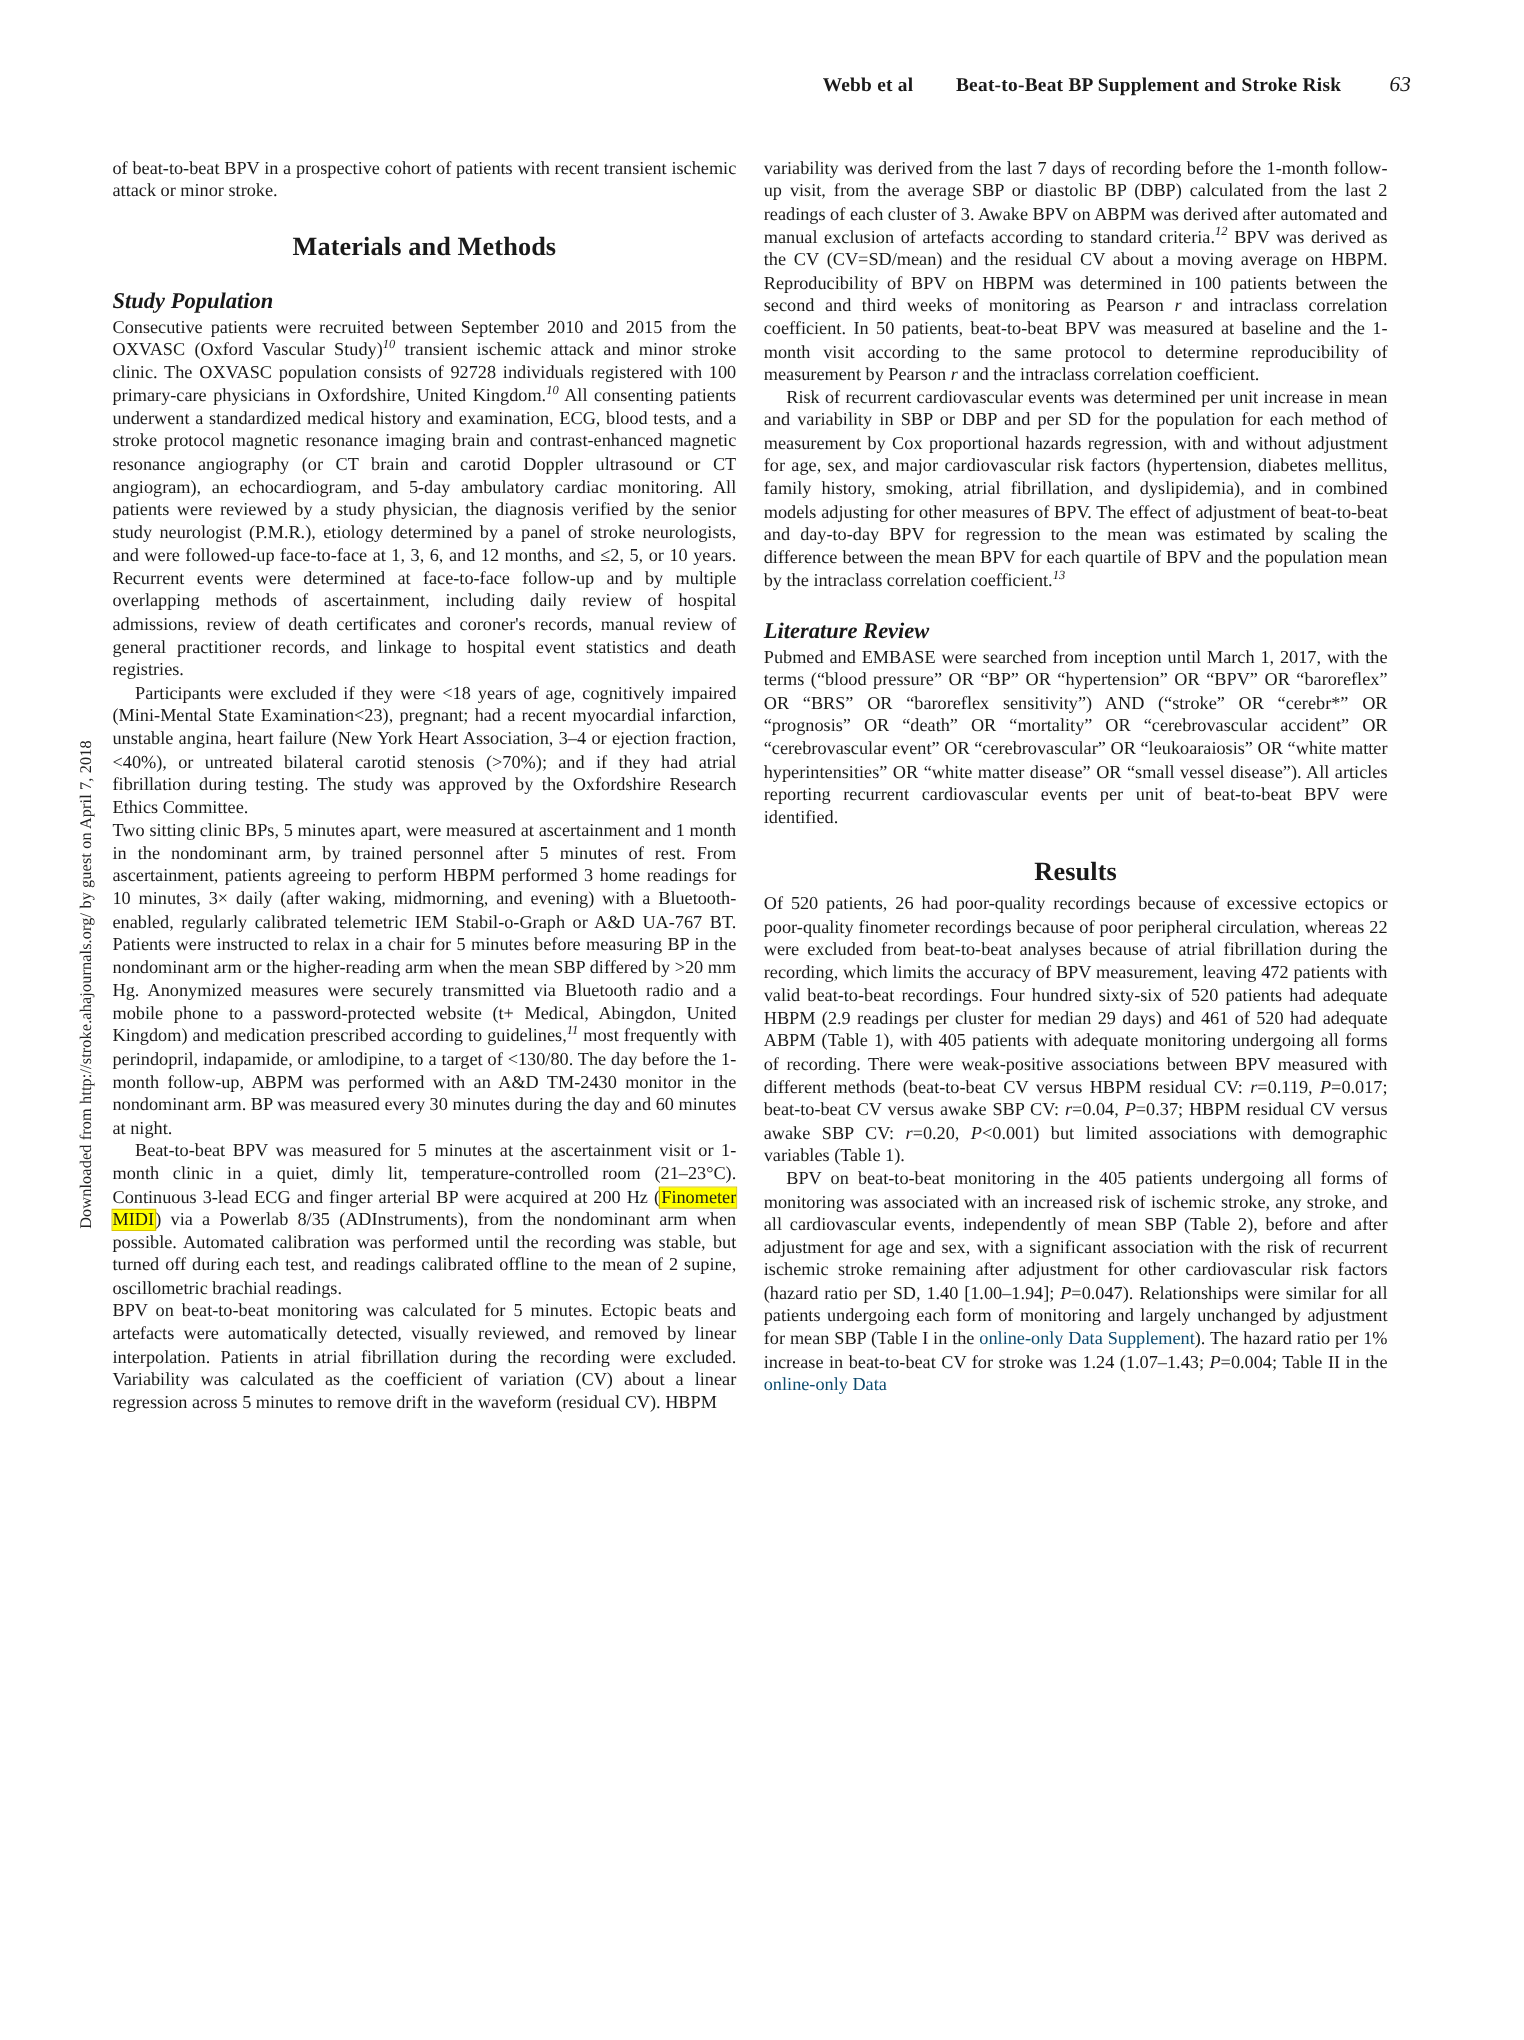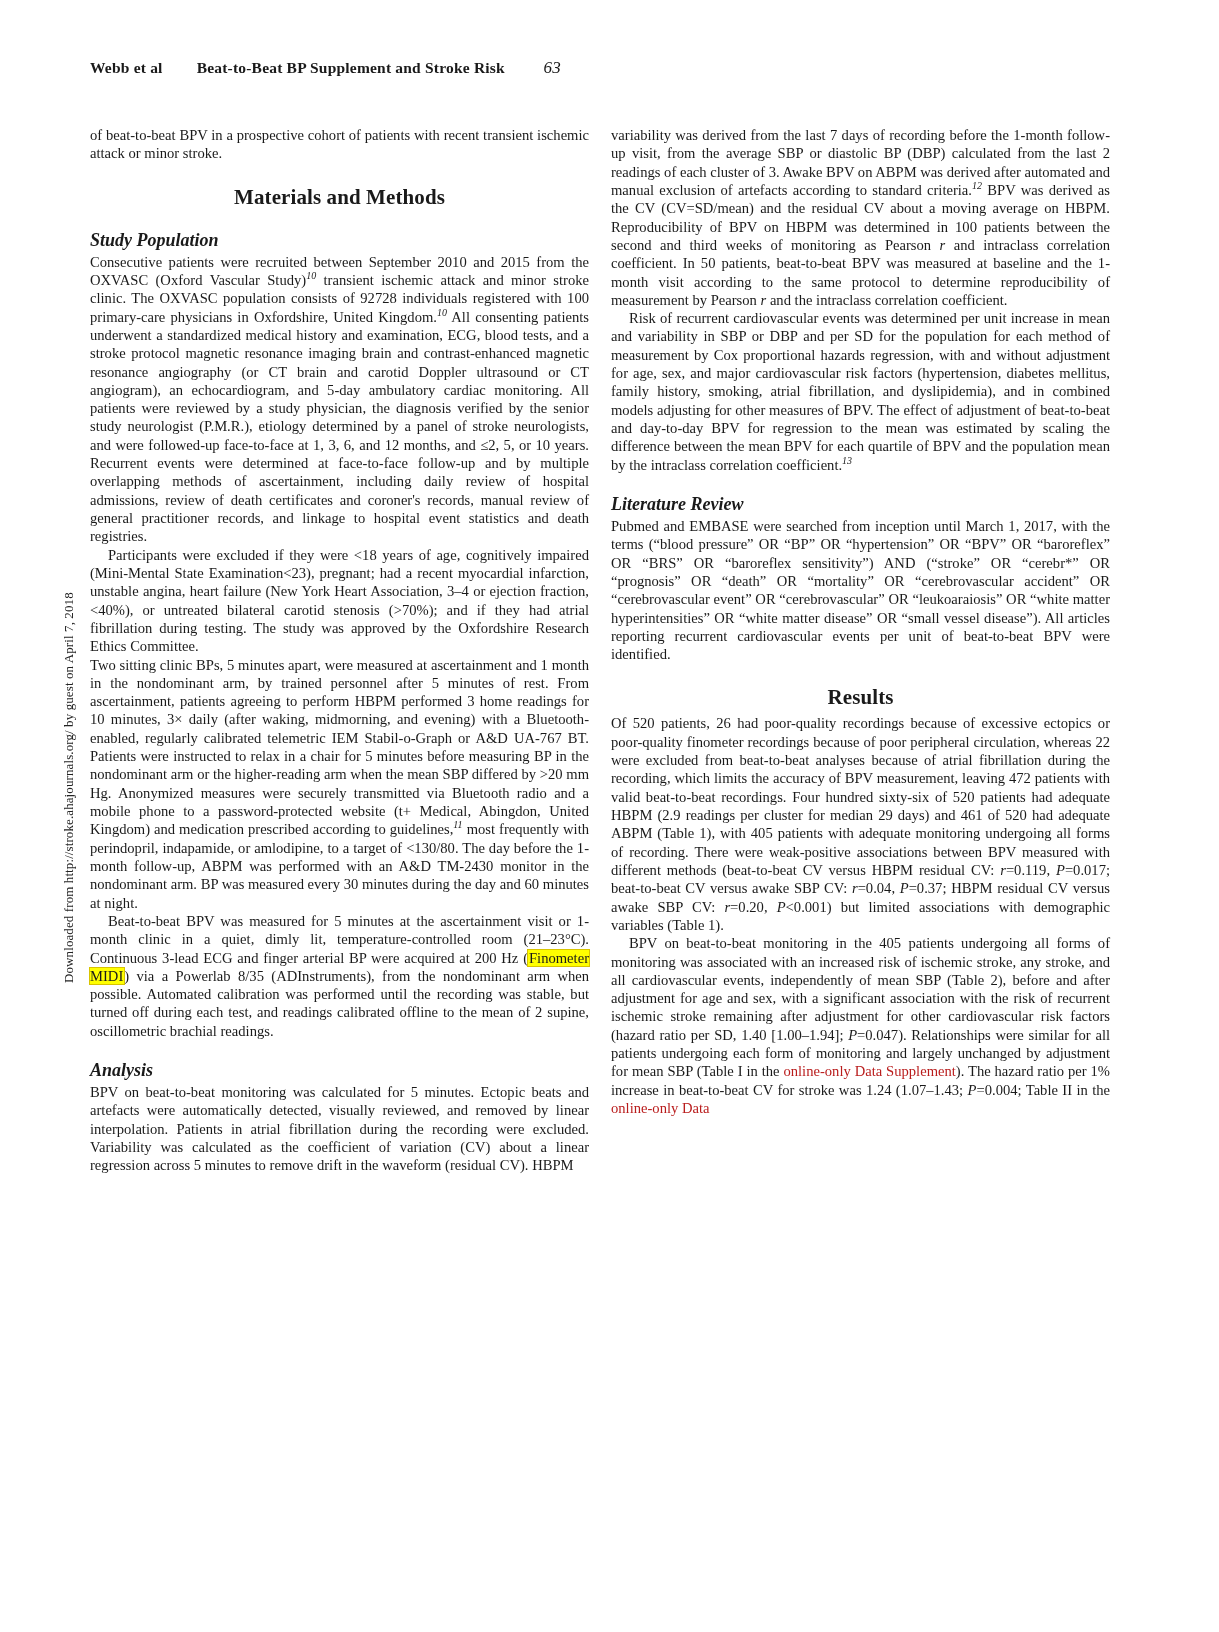--- a/index.html
+++ b/index.html
@@ -22,20 +22,21 @@
 
   
   .runhead {
     position: absolute;
     top: 58px;
     left: 90px;
     right: 90px;
     height: 24px;
     display: flex;
     align-items: baseline;
+    justify-content: flex-end;
     gap: 34px;
     font-weight: bold;
     font-size: 15.5px;
     letter-spacing: .2px;
   }
   .runhead .authors { font-weight: bold; }
   .runhead .title { font-weight: bold; }
   .runhead .pageno {
     font-style: italic;
     font-weight: normal;
@@ -98,21 +99,21 @@
 
   sup { font-size: 10px; line-height: 0; vertical-align: super; font-style: italic; }
   .ital { font-style: italic; }
 
   .hl {
     background: #ffff00;
     outline: 1px solid #d8c400;
     padding: 0 1px;
   }
   a.inline-link {
-    color: #b91c1c;
+    color: #0c4a6e;
     text-decoration: none;
   }
 </style>
 </head>
 <body>
 
 <div class="page">
 
   <div class="runhead">
     <span class="authors">Webb et al</span>
@@ -132,21 +133,20 @@
 
       <h2 class="section">Materials and Methods</h2>
 
       <h3 class="sub">Study Population</h3>
       <p class="body tight"><span>Consecutive patients were recruited between September 2010 and 2015 from the OXVASC (Oxford Vascular Study)</span><sup>10</sup><span> transient ischemic attack and minor stroke clinic. The OXVASC population consists of 92728 individuals registered with 100 primary-care physicians in Oxfordshire, United Kingdom.</span><sup>10</sup><span> All consenting patients underwent a standardized medical history and examination, ECG, blood tests, and a stroke protocol magnetic resonance imaging brain and contrast-enhanced magnetic resonance angiography (or CT brain and carotid Doppler ultrasound or CT angiogram), an echocardiogram, and 5-day ambulatory cardiac monitoring. All patients were reviewed by a study physician, the diagnosis verified by the senior study neurologist (P.M.R.), etiology determined by a panel of stroke neurologists, and were followed-up face-to-face at 1, 3, 6, and 12 months, and ≤2, 5, or 10 years. Recurrent events were determined at face-to-face follow-up and by multiple overlapping methods of ascertainment, including daily review of hospital admissions, review of death certificates and coroner's records, manual review of general practitioner records, and linkage to hospital event statistics and death registries.</span></p>
       <p class="body indent">Participants were excluded if they were &lt;18 years of age, cognitively impaired (Mini-Mental State Examination&lt;23), pregnant; had a recent myocardial infarction, unstable angina, heart failure (New York Heart Association, 3–4 or ejection fraction, &lt;40%), or untreated bilateral carotid stenosis (&gt;70%); and if they had atrial fibrillation during testing. The study was approved by the Oxfordshire Research Ethics Committee.</p>
 
       <p class="body tight"><span>Two sitting clinic BPs, 5 minutes apart, were measured at ascertainment and 1 month in the nondominant arm, by trained personnel after 5 minutes of rest. From ascertainment, patients agreeing to perform HBPM performed 3 home readings for 10 minutes, 3× daily (after waking, midmorning, and evening) with a Bluetooth-enabled, regularly calibrated telemetric IEM Stabil-o-Graph or A&amp;D UA-767 BT. Patients were instructed to relax in a chair for 5 minutes before measuring BP in the nondominant arm or the higher-reading arm when the mean SBP differed by &gt;20 mm Hg. Anonymized measures were securely transmitted via Bluetooth radio and a mobile phone to a password-protected website (t+ Medical, Abingdon, United Kingdom) and medication prescribed according to guidelines,</span><sup>11</sup><span> most frequently with perindopril, indapamide, or amlodipine, to a target of &lt;130/80. The day before the 1-month follow-up, ABPM was performed with an A&amp;D TM-2430 monitor in the nondominant arm. BP was measured every 30 minutes during the day and 60 minutes at night.</span></p>
       <p class="body indent"><span>Beat-to-beat BPV was measured for 5 minutes at the ascertainment visit or 1-month clinic in a quiet, dimly lit, temperature-controlled room (21–23°C). Continuous 3-lead ECG and finger arterial BP were acquired at 200 Hz (</span><span class="hl">Finometer MIDI</span><span>) via a Powerlab 8/35 (ADInstruments), from the nondominant arm when possible. Automated calibration was performed until the recording was stable, but turned off during each test, and readings calibrated offline to the mean of 2 supine, oscillometric brachial readings.</span></p>
 
-      <h3 class="sub">Analysis</h3>
       <p class="body tight">BPV on beat-to-beat monitoring was calculated for 5 minutes. Ectopic beats and artefacts were automatically detected, visually reviewed, and removed by linear interpolation. Patients in atrial fibrillation during the recording were excluded. Variability was calculated as the coefficient of variation (CV) about a linear regression across 5 minutes to remove drift in the waveform (residual CV). HBPM</p>
 
     </div>
 
     <div class="col">
 
       <p class="body"><span>variability was derived from the last 7 days of recording before the 1-month follow-up visit, from the average SBP or diastolic BP (DBP) calculated from the last 2 readings of each cluster of 3. Awake BPV on ABPM was derived after automated and manual exclusion of artefacts according to standard criteria.</span><sup>12</sup><span> BPV was derived as the CV (CV=SD/mean) and the residual CV about a moving average on HBPM. Reproducibility of BPV on HBPM was determined in 100 patients between the second and third weeks of monitoring as Pearson </span><span class="ital">r</span><span> and intraclass correlation coefficient. In 50 patients, beat-to-beat BPV was measured at baseline and the 1-month visit according to the same protocol to determine reproducibility of measurement by Pearson </span><span class="ital">r</span><span> and the intraclass correlation coefficient.</span></p>
 
       <p class="body indent"><span>Risk of recurrent cardiovascular events was determined per unit increase in mean and variability in SBP or DBP and per SD for the population for each method of measurement by Cox proportional hazards regression, with and without adjustment for age, sex, and major cardiovascular risk factors (hypertension, diabetes mellitus, family history, smoking, atrial fibrillation, and dyslipidemia), and in combined models adjusting for other measures of BPV. The effect of adjustment of beat-to-beat and day-to-day BPV for regression to the mean was estimated by scaling the difference between the mean BPV for each quartile of BPV and the population mean by the intraclass correlation coefficient.</span><sup>13</sup></p>
 

